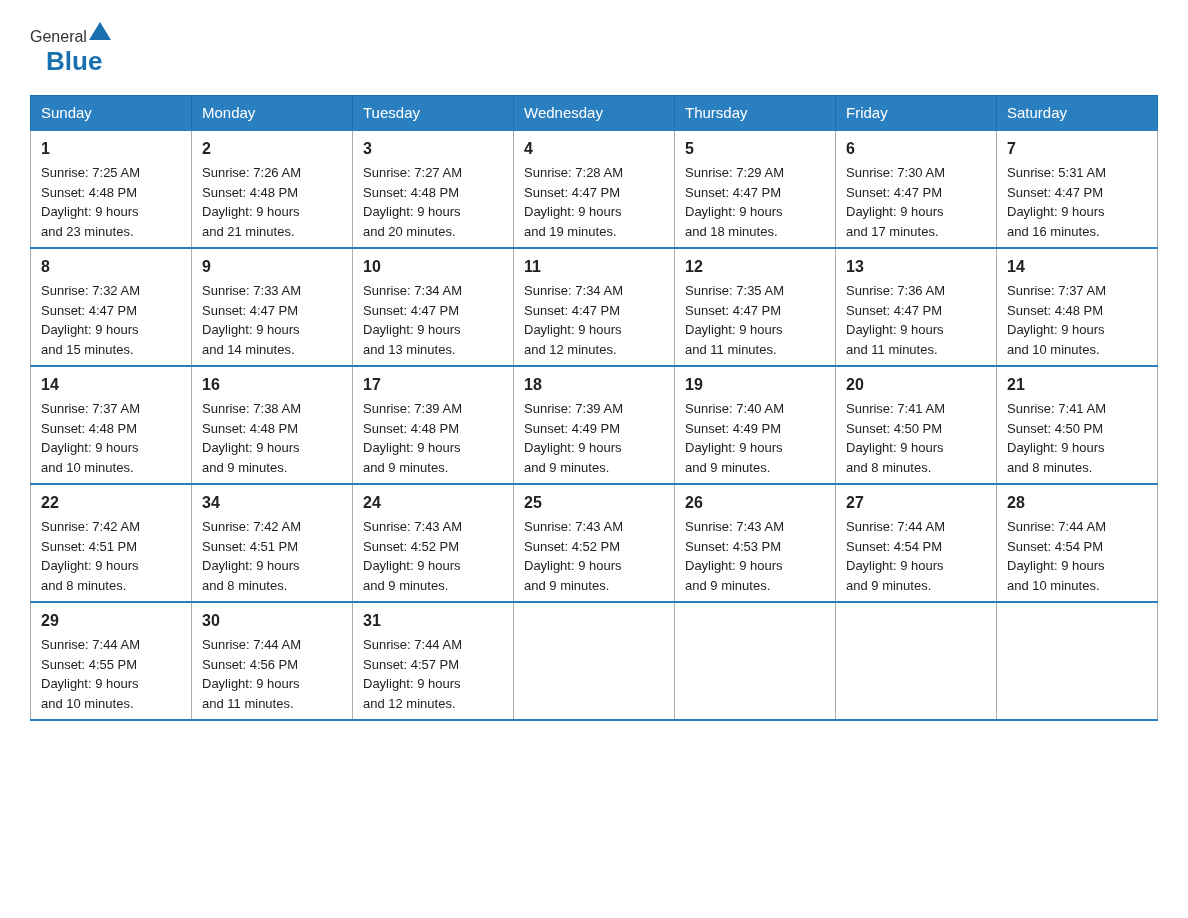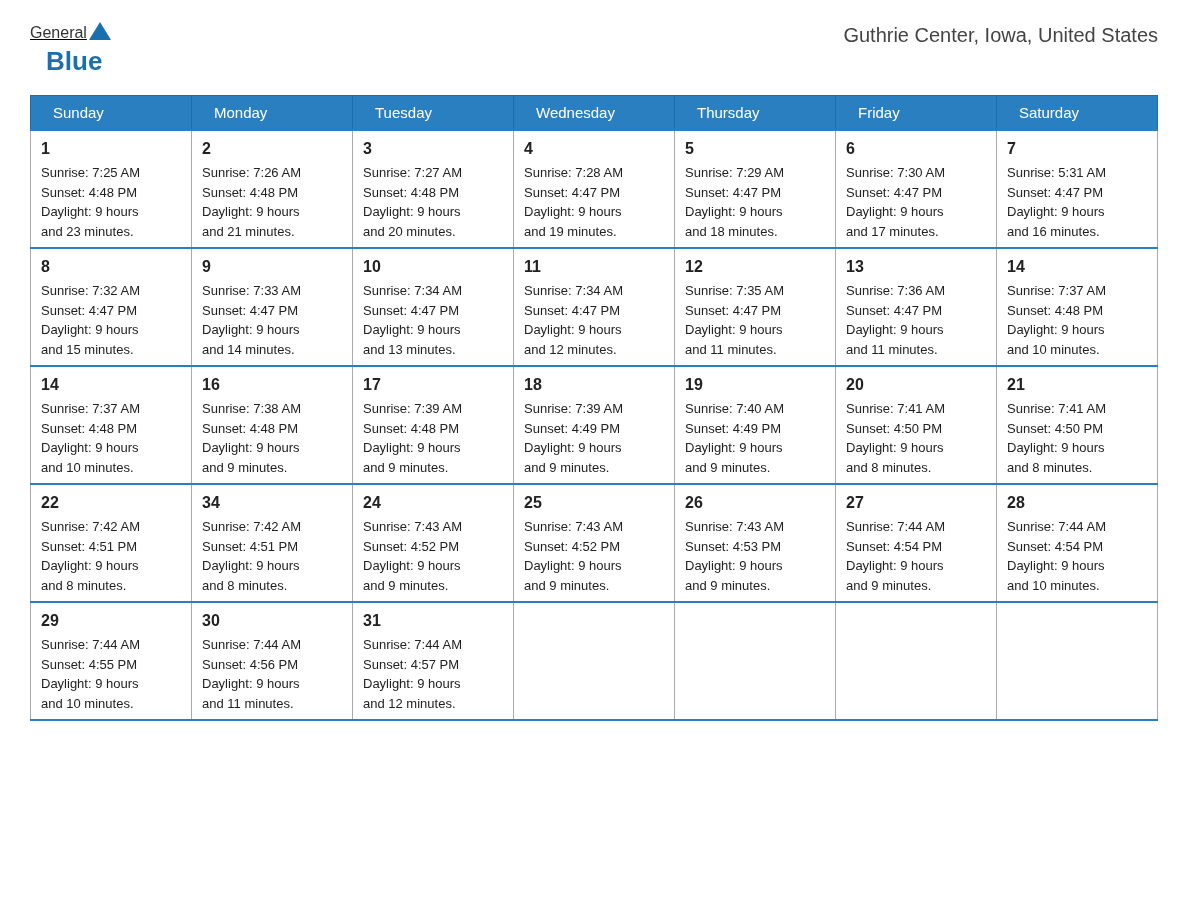--- a/index.html
+++ b/index.html
@@ -46,21 +46,21 @@
       margin-top: 4px;
     }
     table {
       width: 100%;
       border-collapse: collapse;
       table-layout: fixed;
     }
     th {
       background: #2a7fc1;
       color: #fff;
-      padding: 8px 22px;
+      padding: 8px 10px;
       font-size: 15px;
       font-weight: normal;
       text-align: left;
       border: 1px solid #1a6faf;
     }
     td {
       border: 1px solid #aaa;
       vertical-align: top;
       padding: 6px 10px;
       font-size: 13px;
@@ -74,44 +74,42 @@
       margin-bottom: 2px;
     }
     .cell-empty {
       background: #fff;
     }
     tr {
       border-bottom: 2px solid #2a7fc1;
     }
     .logo-line1 {
       display: flex;
-      align-items: center;
+      align-items: flex-end;
       gap: 0px;
-      text-decoration: underline;
     }
   </style>
 </head>
 <body>
 
 <div class="header">
   <div class="logo">
     <div class="logo-line1">
       <span class="logo-general">General</span>
       <span style="display:inline-block; position:relative; margin: 0 2px;">
         <svg width="22" height="22" viewBox="0 0 22 22">
           <polygon points="11,2 22,20 0,20" fill="#1a6faf"></polygon>
         </svg>
       </span>
     </div>
     <div>
       <span class="logo-sub">Blue</span>
     </div>
   </div>
   <div class="title-block">
-    <div class="location-title">Guthrie Center, Iowa, United States</div>
   </div>
 </div>
 
 <table>
   <thead>
     <tr>
       <th>Sunday</th>
       <th>Monday</th>
       <th>Tuesday</th>
       <th>Wednesday</th>

